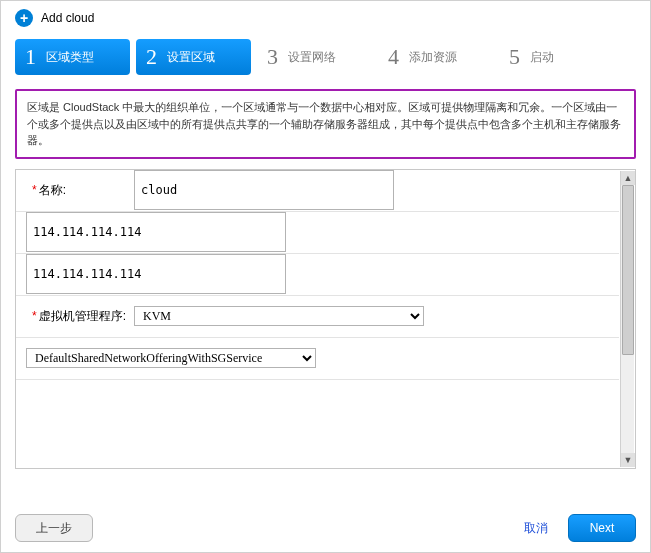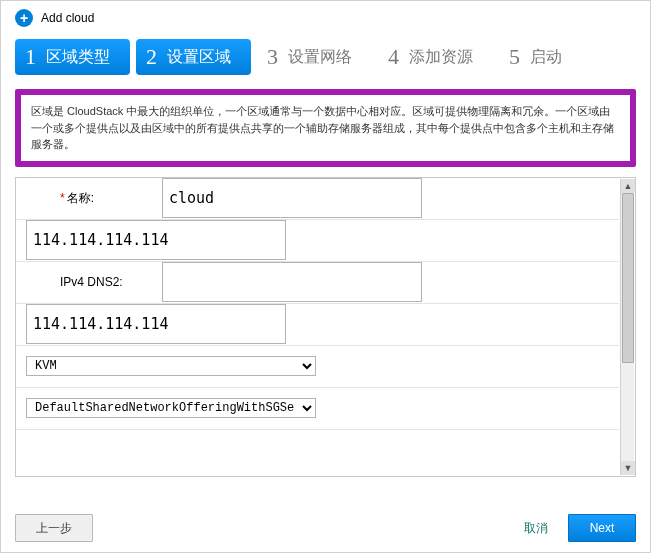--- a/index.html
+++ b/index.html
@@ -52,25 +52,25 @@
   }
   .step.inactive {
     background: #fff;
     color: #7a7a7a;
   }
   .step-num {
     font-family: Georgia, serif;
     font-size: 22px;
   }
   .step-label {
-    font-size: 16px;
+    font-size: 12px;
   }
   .desc-box {
     margin: 4px 14px 10px;
-    border: 6px solid #a21caf;
+    border: 2px solid #a21caf;
     border-radius: 2px;
     padding: 8px 10px;
     font-size: 11px;
     line-height: 1.5;
     color: #333;
   }
   .form-wrap {
     margin: 0 14px 8px;
     border: 1px solid #c8c8c8;
     height: 300px;
@@ -120,71 +120,70 @@
     align-items: center;
     border-bottom: 1px solid #e3e3e3;
     height: 42px;
     padding: 0 18px 0 10px;
     margin-right: 16px;
   }
   .form-label {
     width: 108px;
     flex-shrink: 0;
     padding-left: 6px;
-    margin-left: 28px;
   }
   .req {
     color: #e60000;
     margin-right: 2px;
   }
   .form-input {
     flex: 1;
     border: 1px solid #b3b3b3;
     height: 20px;
     padding: 19px 6px;
     font-family: monospace;
-    font-size: 15px;
+    font-size: 12px;
     max-width: 260px;
   }
   .form-select {
     flex: 1;
     border: 1px solid #b3b3b3;
     height: 20px;
     padding: 0 4px;
-    font-family: Liberation Mono, monospace;
+    font-family: Liberation Serif, serif;
     font-size: 12px;
     max-width: 290px;
     background: #fff;
   }
   .footer {
     position: absolute;
     bottom: 10px;
     left: 14px;
     right: 14px;
     display: flex;
     align-items: center;
   }
   .btn {
     height: 28px;
     display: inline-flex;
     align-items: center;
     justify-content: center;
-    border-radius: 1px;
+    border-radius: 6px;
     cursor: pointer;
     font-size: 12px;
     padding: 0 20px;
   }
   .btn-prev {
     background: #f0f0f0;
     border: 1px solid #b8b8b8;
     color: #333;
   }
   .spacer { flex: 1; }
   .btn-cancel {
-    color: #0f766e;
+    color: #1d4ed8;
     margin-right: 20px;
     cursor: pointer;
   }
   .btn-next {
     background: linear-gradient(#189eff, #007fdc);
     border: 1px solid #0070c0;
     color: #fff;
     min-width: 68px;
   }
 </style>
@@ -226,27 +225,26 @@
     <div class="form-row">
       <div class="form-label">
         <span class="req">*</span><span>名称:</span>
       </div>
       <input class="form-input" value="cloud" style="">
     </div>
     <div class="form-row">
       <input class="form-input" value="114.114.114.114" style="">
     </div>
     <div class="form-row">
-      <div class="form-label">IPv4 DNS2:</div>
-      <input class="form-input" value="" style="">
-    </div>
-    <div class="form-row">
       <input class="form-input" value="114.114.114.114" style="">
     </div>
     <div class="form-row">
+      <div class="form-label">
+        <span class="req">*</span><span>虚拟机管理程序:</span>
+      </div>
       <select class="form-select">
         <option>KVM</option>
       </select>
     </div>
     <div class="form-row">
       <select class="form-select">
         <option>DefaultSharedNetworkOfferingWithSGService</option>
       </select>
     </div>
   </div>

